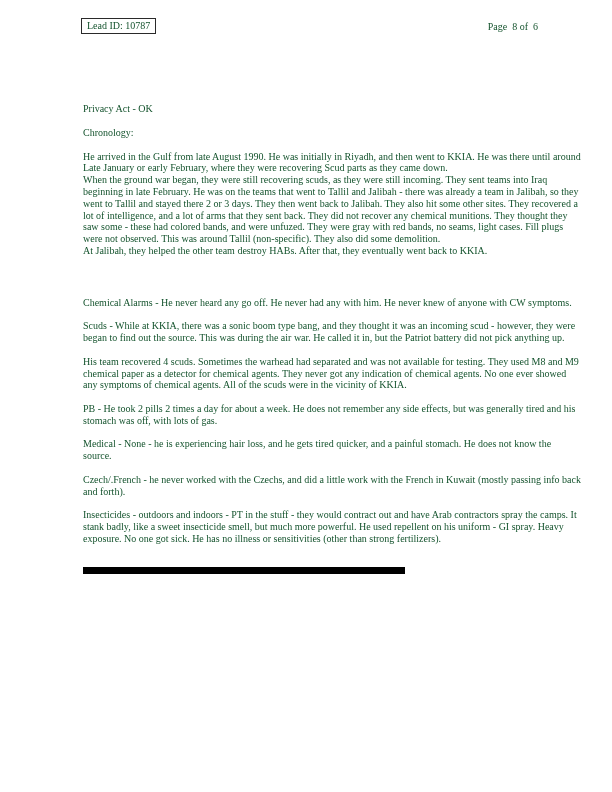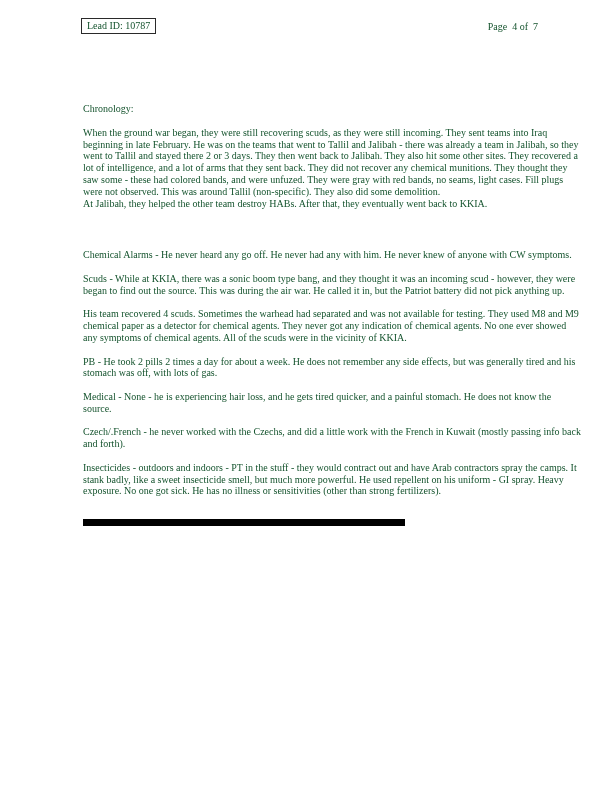--- a/index.html
+++ b/index.html
@@ -67,29 +67,31 @@
     background: #000000;
   }
 </style>
 </head>
 <body>
 
 <div class="page">
 
   <div class="header">
     <div class="lead-id-box">Lead ID: 10787</div>
-    <div class="page-num">Page  4 of  7</div>
+    <div class="page-num">Page  8 of  6</div>
   </div>
 
   <div class="doc-body">
 
+    <div class="privacy">Privacy Act - OK</div>
 
     <div class="chron-head">Chronology:</div>
 
     <div class="chron">
+      <p>He arrived in the Gulf from late August 1990.  He was initially in Riyadh, and then went to KKIA.  He was there until around Late January or early February, where they were recovering Scud parts as they came down.</p>
       <p>When the ground war began, they were still recovering scuds, as they were still incoming.  They sent teams into Iraq beginning in late February.  He was on the teams that went to Tallil and Jalibah - there was already a team in Jalibah, so they went to Tallil and stayed there 2 or 3 days.  They then went back to Jalibah.  They also hit some other sites.  They recovered a lot of intelligence, and a lot of arms that they sent back.  They did not recover any chemical munitions.  They thought they saw some - these had colored bands, and were unfuzed.  They were gray with red bands, no seams, light cases.  Fill plugs were not observed.  This was around Tallil (non-specific).  They also did some demolition.</p>
       <p>At Jalibah, they helped the other team destroy HABs.  After that, they eventually went back to KKIA.</p>
     </div>
 
     <div class="paras">
       <p>Chemical Alarms - He never heard any go off.  He never had any with him.  He never knew of anyone with CW symptoms.</p>
       <p>Scuds - While at KKIA, there was a sonic boom type bang, and they thought it was an incoming scud - however, they were began to find out the source.  This was during the air war.  He called it in, but the Patriot battery did not pick anything up.</p>
       <p>His team recovered 4 scuds.  Sometimes the warhead had separated and was not available for testing.  They used M8 and M9 chemical paper as a detector for chemical agents.  They never got any indication of chemical agents.  No one ever showed any symptoms of chemical agents.  All of the scuds were in the vicinity of KKIA.</p>
       <p>PB - He took 2 pills 2 times a day for about a week.  He does not remember any side effects, but was generally tired and his stomach was off, with lots of gas.</p>
       <p>Medical - None - he is experiencing hair loss, and he gets tired quicker, and a painful stomach.  He does not know the source.</p>

